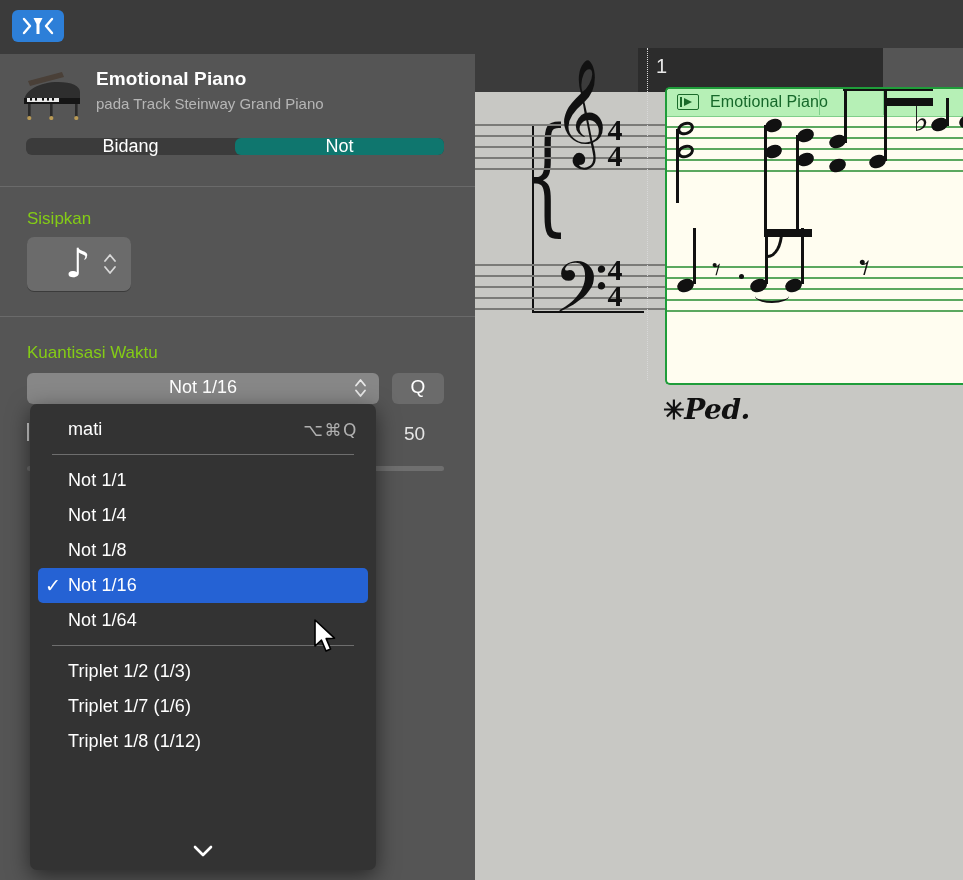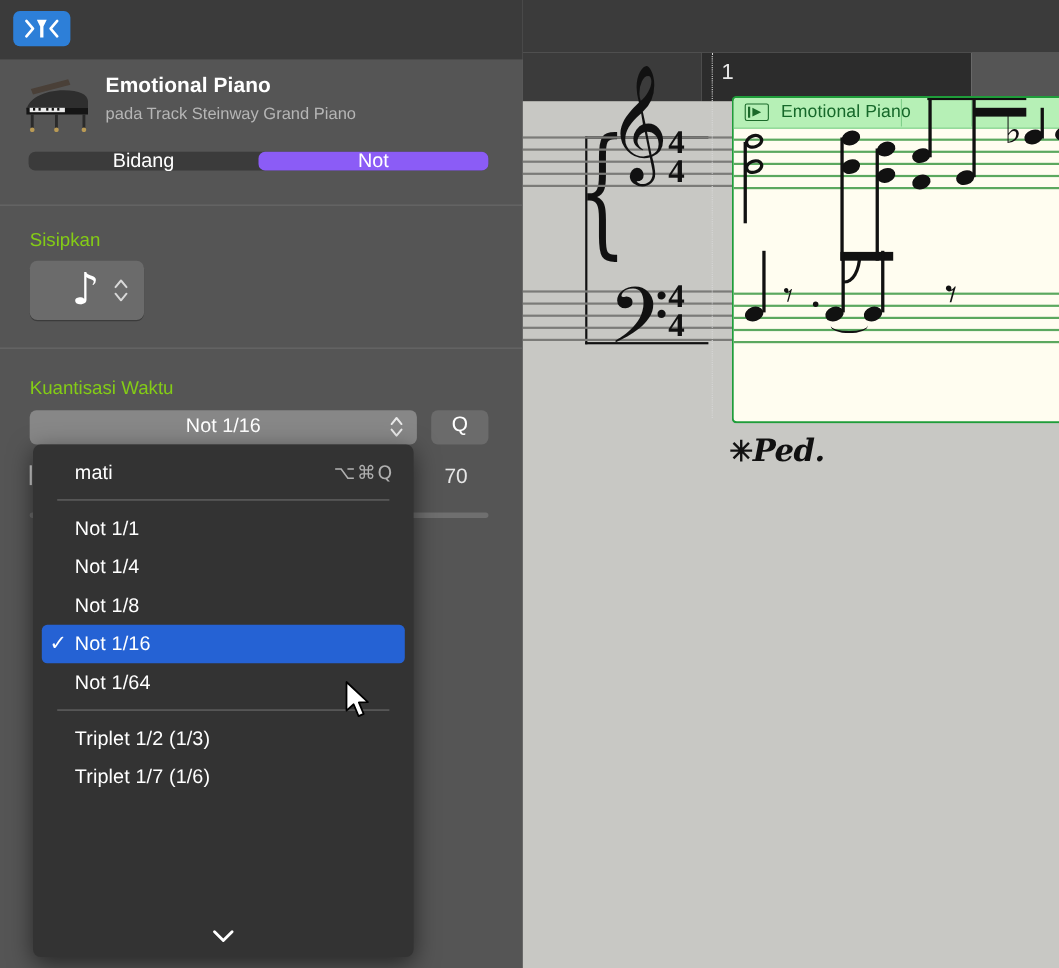--- a/index.html
+++ b/index.html
@@ -323,21 +323,21 @@
     display: flex;
     align-items: center;
     justify-content: center;
     color: #ffffff;
     font-size: 18px;
     font-weight: 400;
     border-radius: 6px;
     cursor: pointer;
   }
   .seg-item.active {
-    background: #8b5cf6;
+    background: #0f766e;
   }
 
   .hr-sep {
     position: absolute;
     left: 0; width: 475px; height: 1px;
     background: #6a6a6a;
   }
 
   .section-label {
     position: absolute;
@@ -678,21 +678,21 @@
         <path d="M2 8.5 L6.5 3 L11 8.5" stroke="#e8e8e8" stroke-width="1.8" fill="none" stroke-linecap="round" stroke-linejoin="round"></path>
         <path d="M2 13.5 L6.5 19 L11 13.5" stroke="#e8e8e8" stroke-width="1.8" fill="none" stroke-linecap="round" stroke-linejoin="round"></path>
       </svg>
     </div>
 
     <div class="q-button">
       <span>Q</span>
     </div>
 
     <div class="velocity-tick"></div>
-    <div class="velocity-value">70</div>
+    <div class="velocity-value">50</div>
     <div class="velocity-slider"></div>
   </div>
 
   <div class="menu">
     <div class="menu-first">
       <div class="menu-item">
         <span class="mi-check"></span>
         <span class="mi-label">mati</span>
         <span class="mi-shortcut">⌥⌘Q</span>
       </div>
@@ -721,20 +721,24 @@
       <div class="menu-sep"></div>
 
       <div class="menu-item">
         <span class="mi-check"></span>
         <span class="mi-label">Triplet 1/2 (1/3)</span>
       </div>
       <div class="menu-item">
         <span class="mi-check"></span>
         <span class="mi-label">Triplet 1/7 (1/6)</span>
       </div>
+      <div class="menu-item">
+        <span class="mi-check"></span>
+        <span class="mi-label">Triplet 1/8 (1/12)</span>
+      </div>
     </div>
 
     <div class="menu-scroll-down">
       <svg width="26" height="16" viewBox="0 0 26 16">
         <path d="M5 4 L13 12 L21 4" stroke="#ffffff" stroke-width="2.6" fill="none" stroke-linecap="round" stroke-linejoin="round"></path>
       </svg>
     </div>
   </div>
 
   <svg class="cursor" width="26" height="38" viewBox="0 0 26 38">

